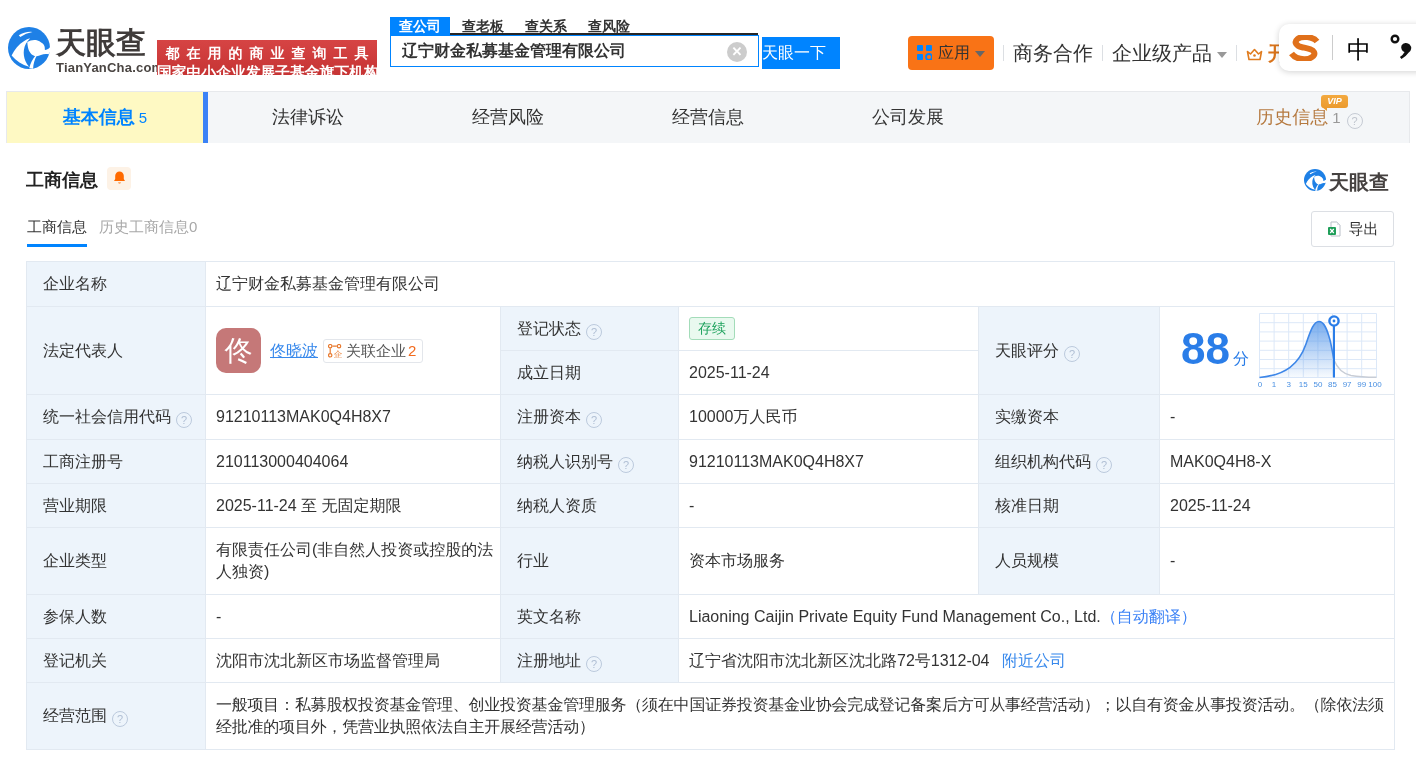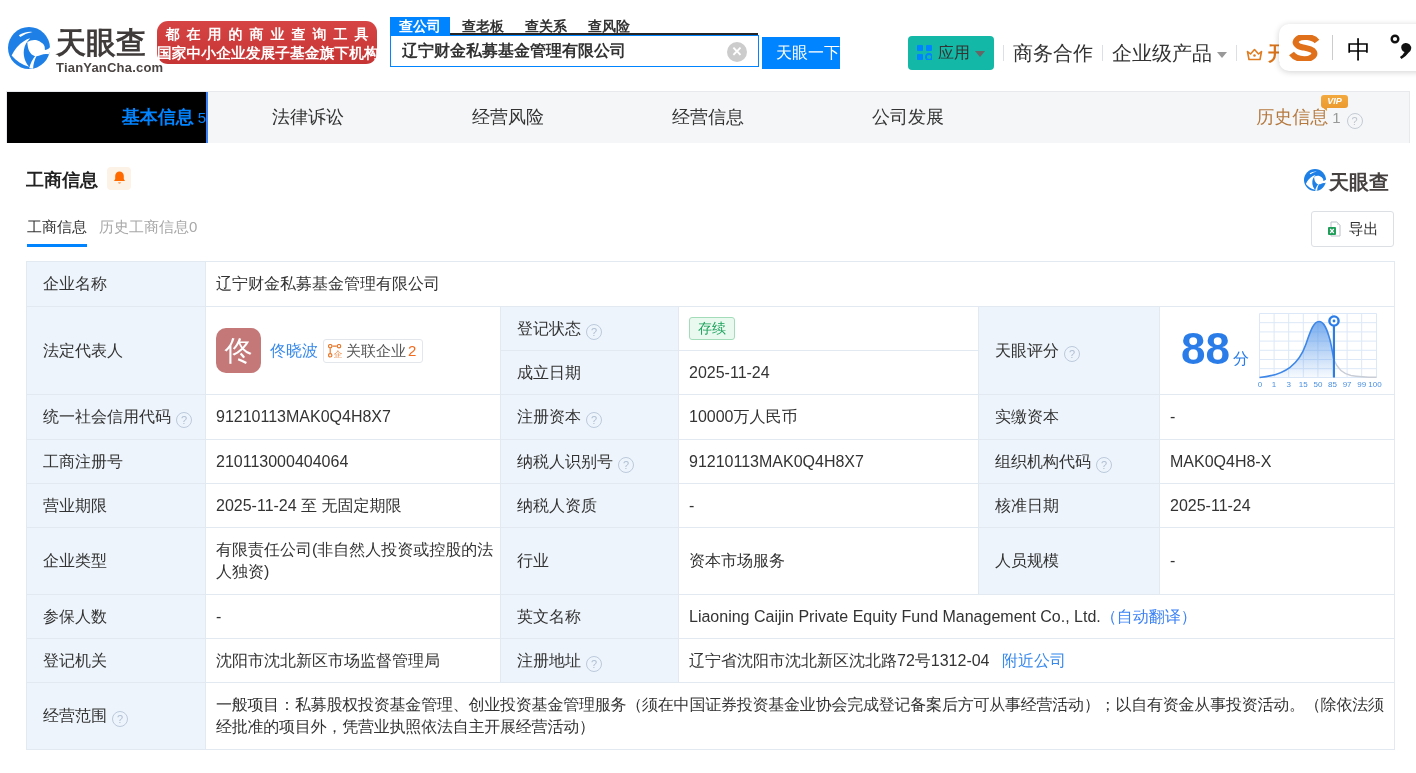--- a/index.html
+++ b/index.html
@@ -5,58 +5,58 @@
 * { margin:0; padding:0; box-sizing:border-box; }
 html,body { width:1416px; height:773px; overflow:hidden; background:#fff;
   font-family:"Liberation Sans", sans-serif; }
 body { position:relative; font-size:16px; color:#333; }
 
 
 #logo-swirl { position:absolute; left:8px; top:27px; }
 #logo-tyc { position:absolute; left:56px; top:28px; white-space:nowrap; }
 #logo-tyc .cn { font-size:30px; font-weight:bold; color:#3f3b3a; letter-spacing:0; line-height:30px; }
 #logo-tyc .en { font-size:13px; font-weight:bold; color:#4a4542; letter-spacing:0.2px; margin-top:2px; }
-#redbox { position:absolute; left:157px; top:21px; width:220px; height:43px;
-  background:linear-gradient(#d64444,#c63434); color:#fff; text-align:center; padding-top:4px;border-radius:11px; }
+#redbox { position:absolute; left:157px; top:40px; width:220px; height:35px;
+  background:linear-gradient(#d64444,#c63434); color:#fff; text-align:center; padding-top:4px; }
 #redbox .l1 { font-size:14px; font-weight:bold; letter-spacing:7px; padding-left:7px; line-height:19px; }
 #redbox .l2 { font-size:14.7px; font-weight:bold; letter-spacing:0.1px; line-height:19px; white-space:nowrap;text-align:center; }
 
 #searchwrap { position:absolute; left:390px; top:17px;font-weight:bold; }
 #stabs { width:368px; height:18px; border-bottom:2px solid #262626; position:relative; }
 #stabs span { display:inline-block; font-size:14px; height:18px; line-height:18px; color:#333; margin-right:21px; vertical-align:top;}
 #stabs span.on { background:#0084ff; color:#fff; padding:0 9px; margin-right:12px; }
 #sinput { width:369px; height:32px; border:1px solid #0084ff; background:#fff;
   line-height:30px; padding-left:11px; font-size:16px; color:#333; position:relative; }
 #sclear { position:absolute; right:11px; top:6px; width:20px; height:20px; border-radius:50%;
   background:#ccc; color:#fff; text-align:center; line-height:19px; font-size:13px; }
 #sbtn { position:absolute; left:762px; top:37px; width:78px; height:32px; background:#0084ff;
-  color:#fff; font-size:16px; text-align:right; line-height:32px; }
+  color:#fff; font-size:16px; text-align:left; line-height:32px; }
 
 #hmenu { position:absolute; left:908px; top:36px; height:34px; white-space:nowrap; font-size:0; }
-#appbtn { display:inline-block; vertical-align:top; width:86px; height:34px; background:#14b8a6;
+#appbtn { display:inline-block; vertical-align:top; width:86px; height:34px; background:#f97316;
   border-radius:4px; text-align:center; line-height:34px; font-size:16px; color:#333; }
 .hsep { display:inline-block; vertical-align:top; width:1px; height:16px; background:#dcdfe3; margin:9px 9px 0 9px; }
 .hitem { display:inline-block; vertical-align:top; line-height:34px; font-size:20px; color:#333; }
 .caret { display:inline-block; width:0; height:0; border-left:5px solid transparent;
   border-right:5px solid transparent; border-top:6px solid #666; vertical-align:middle; margin-left:5px; }
 #vipitem { color:#d9731a; font-weight:bold; }
 
 #sogou { position:absolute; left:1279px; top:24px; width:200px; height:47px; background:#fff;
   border-radius:10px; box-shadow:0 1px 6px rgba(0,0,0,0.18); }
 
 #sogou .dv { position:absolute; left:53px; top:11px; width:1px; height:25px; background:#ccc; }
 #sogou .zh { position:absolute; left:68px; top:10px; font-size:24px; color:#000; }
 #sogou .pm { position:absolute; left:110px; top:8px; }
 
 
 #navbar { position:absolute; left:6px; top:91px; width:1404px; height:52px; background:#f4f6f8;
   border:1px solid #e7e9ec; border-bottom:none; }
 #navbar .tab { position:absolute; top:0; height:51px; line-height:51px; text-align:center;
   font-size:18px; color:#333; width:200px; }
-#navbar .tab.on { background:#000000; color:#0084ff; font-weight:bold; left:0; width:201px; border-right:2px solid #3b82f6;text-align:right;}
+#navbar .tab.on { background:#fef9c3; color:#0084ff; font-weight:bold; left:0; width:201px; border-right:5px solid #3b82f6;}
 #navbar .tab .cnt { font-size:15px; font-weight:normal; color:#0084ff; margin-left:4px; }
 
 
 #sechead { position:absolute; left:26px; top:168px; font-size:18px; font-weight:bold; color:#222; }
 #bellbox { position:absolute; left:107px; top:167px; width:24px; height:23px; background:#fdf2e6;
   border-radius:4px; text-align:center; }
 #minilogo { position:absolute; left:1304px; top:169px; }
 #minilogo .cn { position:absolute; left:25px; top:0px; font-size:20px; font-weight:bold; color:#454140; white-space:nowrap; }
 
 #subtabs { position:absolute; left:27px; top:218px; font-size:15px; }
@@ -68,21 +68,21 @@
 
 #tbl { position:absolute; left:26px; top:261px; border-collapse:collapse; table-layout:fixed; width:1368px; }
 #tbl td { border:1px solid #e2e9f1; font-size:16px; color:#333; padding:0 10px; line-height:22px;
   vertical-align:middle; background:#fff; }
 #tbl td.lb { background:#edf4fb;padding-left:16px; }
 .qm { display:inline-block; width:16px; height:16px; border:1px solid #bccadd; border-radius:50%;
   color:#b0bfd4; font-size:11px; line-height:14px; text-align:center; vertical-align:-2px; margin-left:5px; }
 .qg { border-color:#c6cbd4; color:#c0c5ce; }
 #avatar { display:inline-block; width:45px; height:45px; background:#c57878; border-radius:10px;
   color:#fff; font-size:28px; text-align:center; line-height:45px; vertical-align:middle; }
-.plink { color:#3889ec; font-size:16px; margin-left:9px; vertical-align:middle; }
+.plink { color:#3889ec; font-size:16px; margin-left:9px; vertical-align:middle;text-decoration:underline; }
 #relbadge { display:inline-block; height:24px; border:1px solid #e3e6eb; border-radius:3px; margin-left:5px;
   padding:0 6px 0 4px; line-height:22px; vertical-align:middle; color:#555; font-size:15px; background:#fff;}
 #relbadge .n { color:#f26a1d; margin-left:2px; }
 #cunxu { display:inline-block; width:46px; height:23px; background:#e9f9ef; border:1px solid #a3dcb9;
   border-radius:3px; color:#1fa35e; font-size:14px; text-align:center; line-height:21px; }
 .gray { color:#3b82f6; }
 .blue { color:#3889ec; }
 #score88 { position:absolute; left:21px; top:31px; font-size:44px; font-weight:bold; color:#2a7de8; }
 #score88 span { font-size:16px; font-weight:normal; margin-left:3px; }
 #scorechart { position:absolute; left:96px; top:5px; }

